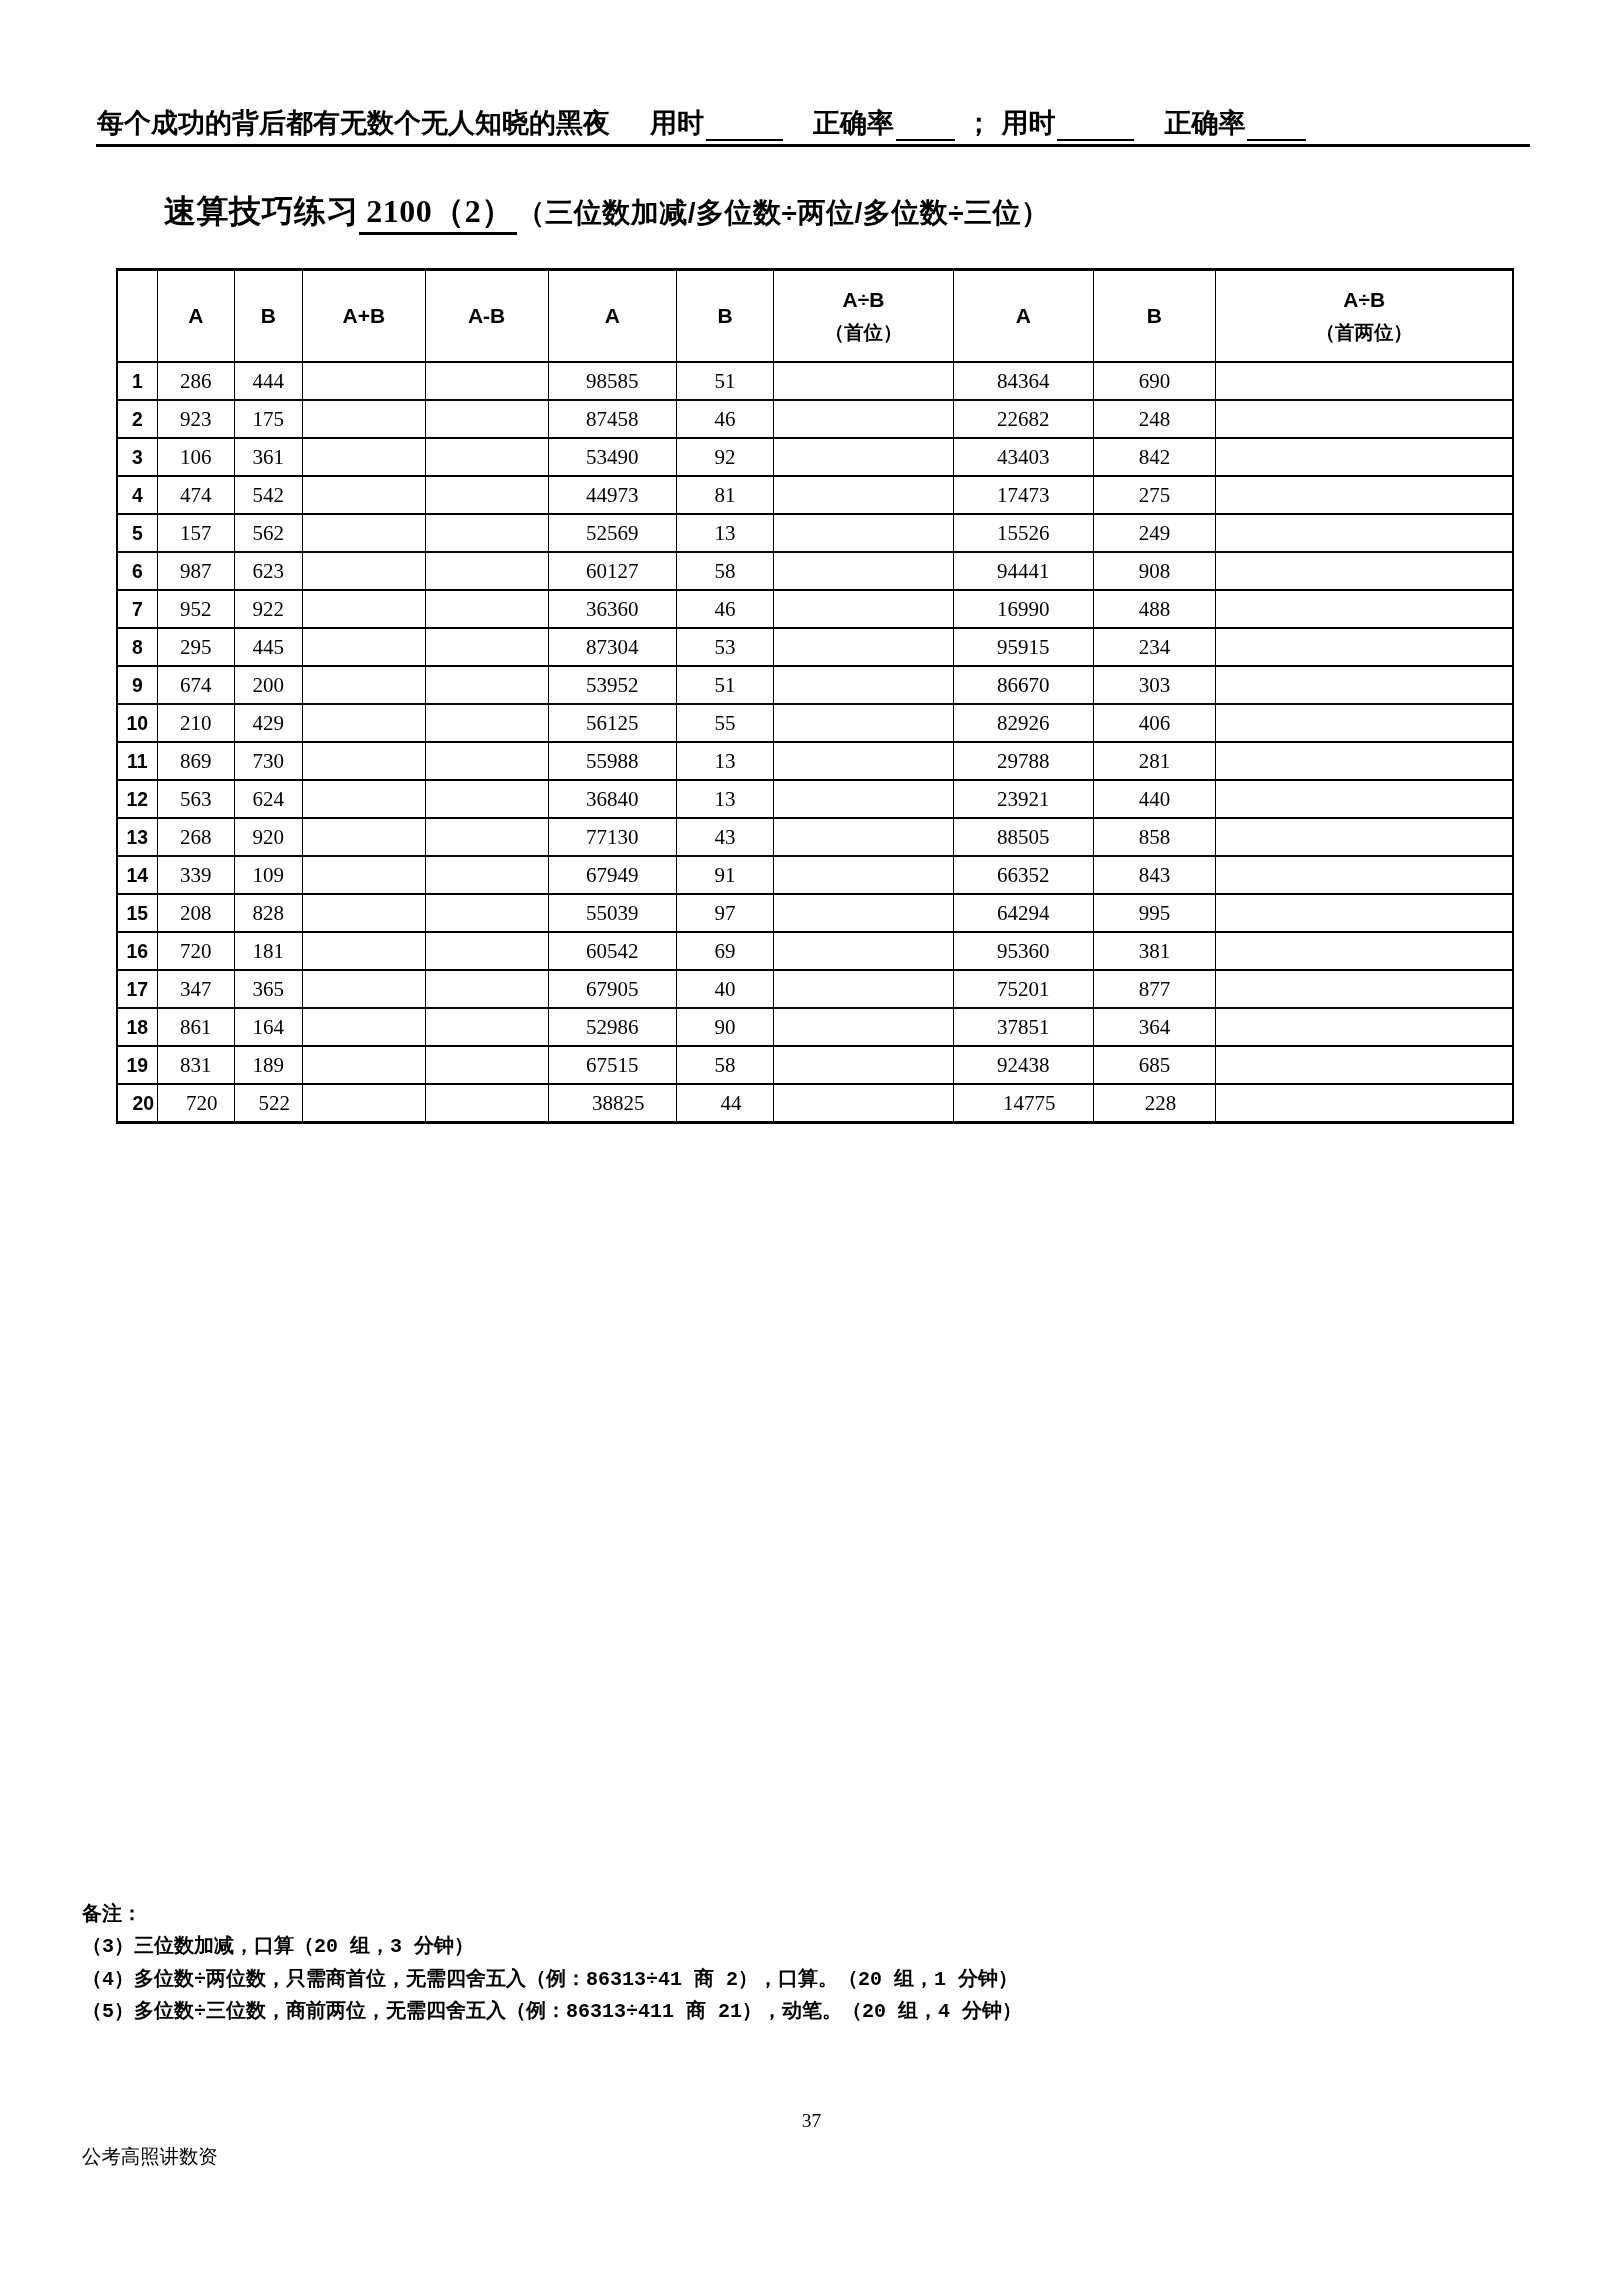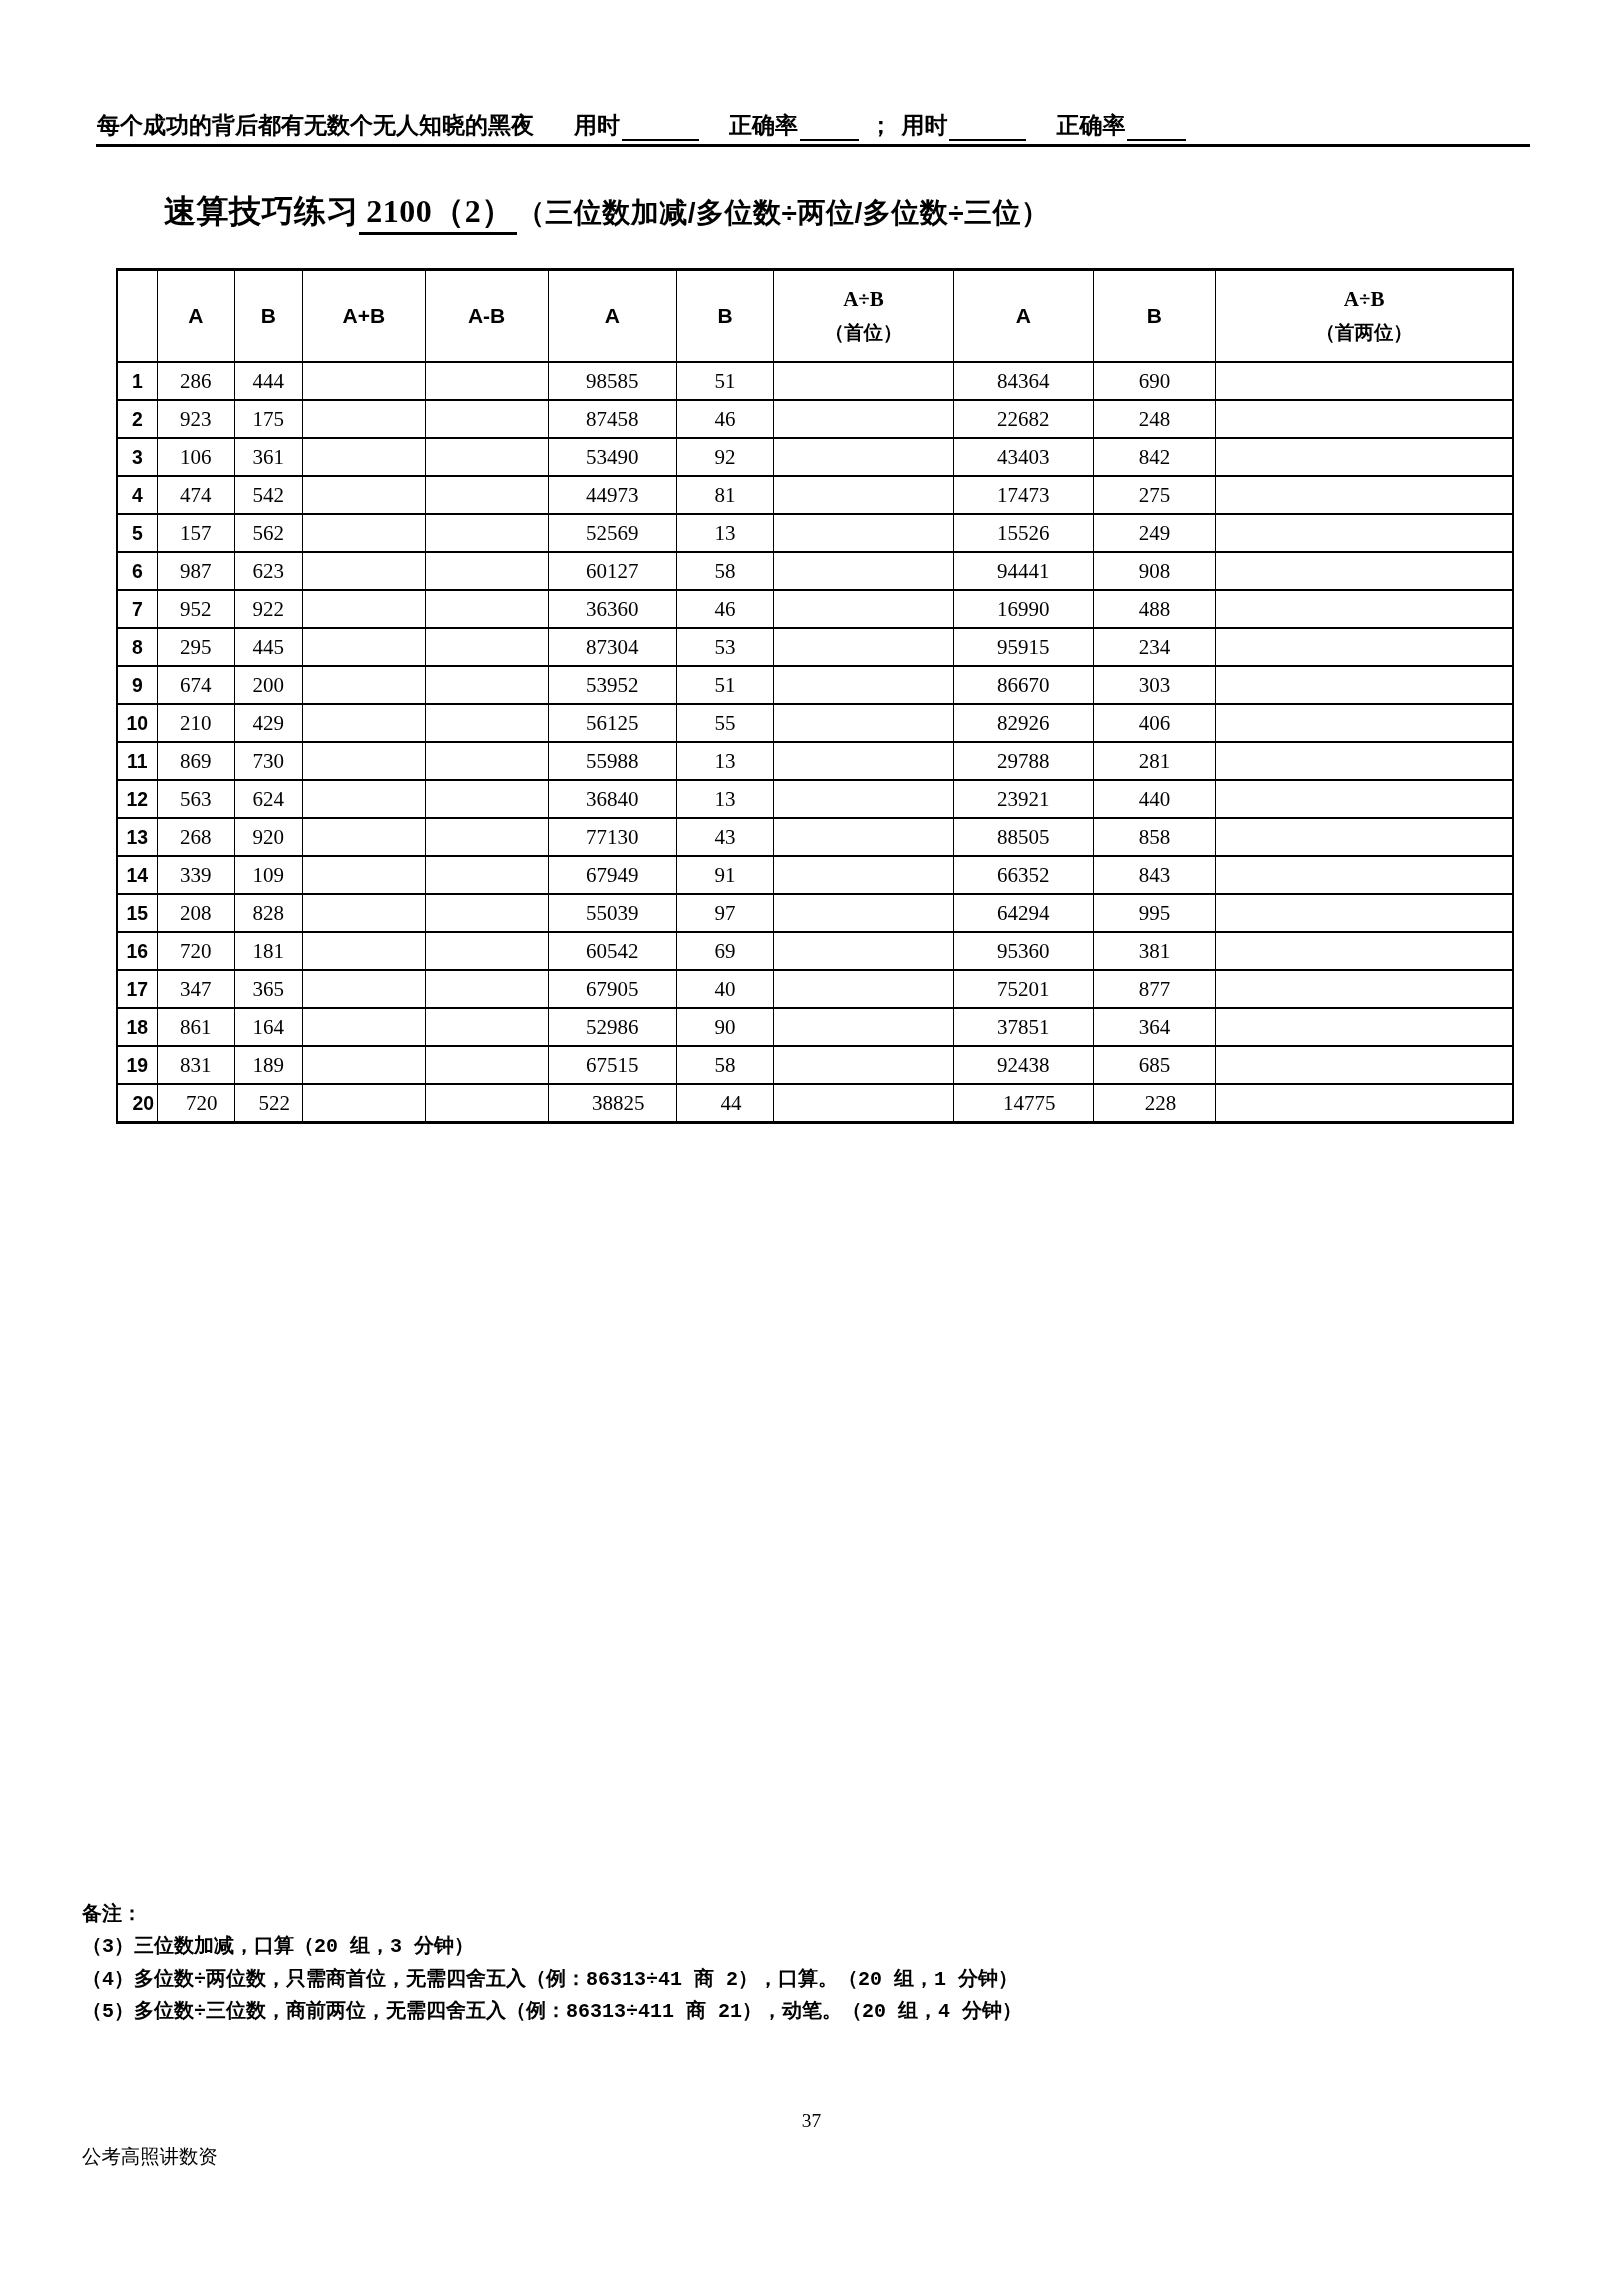--- a/index.html
+++ b/index.html
@@ -22,21 +22,21 @@
 
   
   .runhead{
     position:absolute;
     left:97px;
     top:105px;
     width:1431px;
     height:36px;
     display:flex;
     align-items:flex-end;
-    font-size:23px;
+    font-size:27px;
     font-weight:bold;
     white-space:nowrap;
   }
   .runhead .motto{ margin-right:40px; }
   .runhead .lbl{ margin-right:2px; }
   .blank-s{ display:inline-block; width:77px; border-bottom:2.6px solid #000; margin-right:30px; height:0.5px; vertical-align:baseline;}
   .blank-m{ display:inline-block; width:59px; border-bottom:2.6px solid #000; margin-right:10.2px; height:0.5px;}
   .semi{ margin-right:9.2px; }
 
   .runrule{
@@ -106,21 +106,21 @@
     border-bottom:3.1px solid #000;
     padding-left:12px;
   }
   table.sheet td.idx{
     font-family:"Liberation Sans", sans-serif;
     font-weight:bold;
     font-size:19.4px;
   }
   table.sheet th.edge-l, table.sheet td.edge-l{ border-left:2.6px solid #000; }
   table.sheet th.edge-r, table.sheet td.edge-r{ border-right:2.6px solid #000; }
-  .hdr2 .l1{ display:block; line-height:1.02;font-family:Liberation Serif, serif; }
+  .hdr2 .l1{ display:block; line-height:1.02; }
   .hdr2 .l2{ display:block; line-height:1.02; font-size:19.4px; margin-top:13.3px;}
 
   
   col.c0{ width:36px; }
   col.c1{ width:69px; }
   col.c2{ width:61px; }
   col.c3{ width:110px; }
   col.c4{ width:110px; }
   col.c5{ width:115px; }
   col.c6{ width:87px; }

